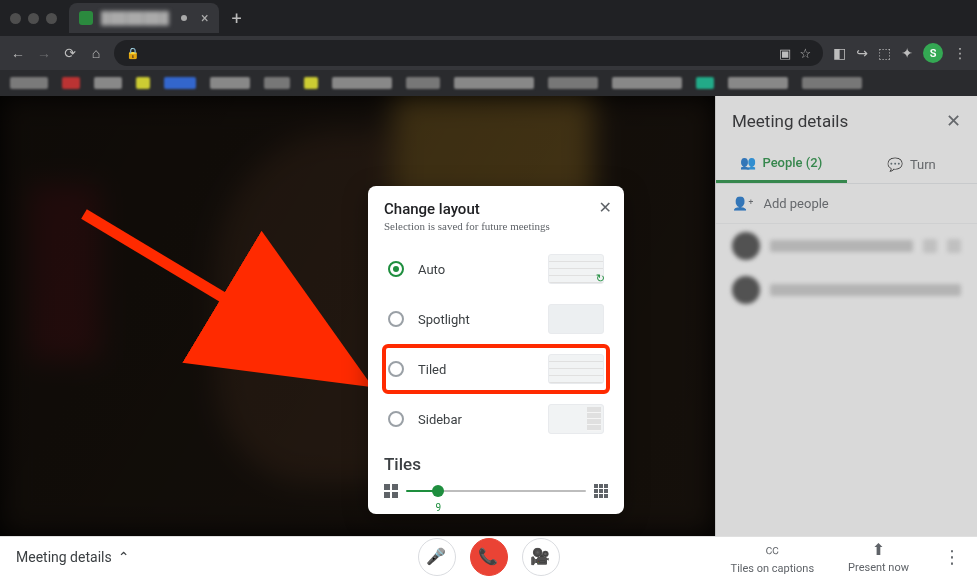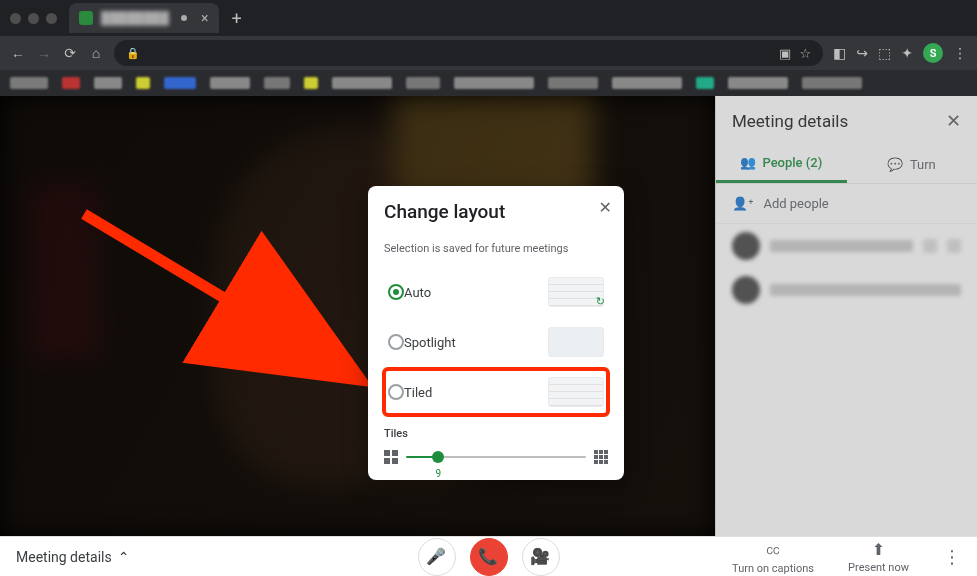--- a/index.html
+++ b/index.html
@@ -56,35 +56,35 @@
   .ctr{ position:absolute; left:50%; transform:translateX(-50%); display:flex; gap:14px;}
   .cbtn{ width:38px;height:38px;border-radius:50%;border:1px solid #dadce0; display:flex; align-items:center; justify-content:center; color:#5f6368; font-size:16px; background:#fff;}
   .cbtn.end{ background:#ea4335; border-color:#ea4335; color:#fff;}
   .ract{ display:flex; align-items:center; gap:34px; margin-left:auto; color:#5f6368; font-size:11px;}
   .ract .col{display:flex;flex-direction:column;align-items:center;gap:2px;}
   .ract .ico{font-size:16px;}
   .dots{font-size:18px;color:#5f6368;}
 
   
   .modal{ position:absolute; left:368px; top:90px; width:256px; background:#fff; border-radius:8px; box-shadow:0 6px 24px rgba(0,0,0,.35); padding:14px 16px 16px;}
-  .modal h3{ font-size:19px; color:#202124; font-weight:500;}
-  .modal .sub{ font-size:11px; color:#5f6368; margin-top:19px;}
+  .modal h3{ font-size:15px; color:#202124; font-weight:500;}
+  .modal .sub{ font-size:11px; color:#5f6368; margin-top:2px;font-family:Liberation Serif, serif;}
   .modal .mx{ position:absolute; right:12px; top:12px; color:#5f6368; font-size:16px;}
   .opts{ margin-top:14px; display:flex; flex-direction:column; gap:4px;}
-  .opt{ display:flex; align-items:center; gap:0; padding:8px 4px; font-size:13px; color:#3c4043; border-radius:4px;}
+  .opt{ display:flex; align-items:center; gap:14px; padding:8px 4px; font-size:13px; color:#3c4043; border-radius:4px;}
   .radio{ width:16px;height:16px;border:2px solid #9aa0a6;border-radius:50%;flex-shrink:0;position:relative;}
   .radio.sel{ border-color:#1e8e3e;}
   .radio.sel::after{content:"";position:absolute;inset:3px;border-radius:50%;background:#1e8e3e;}
   .opt .thumb{ margin-left:auto; width:56px; height:30px; background:#f1f3f4; border:1px solid #e8eaed; border-radius:3px; position:relative;}
   .thumb.auto::after{content:"↻";position:absolute;right:-2px;bottom:-2px;color:#1e8e3e;font-size:11px;}
   .thumb.grid{background:repeating-linear-gradient(#f1f3f4,#f1f3f4 6px,#e0e0e0 6px,#e0e0e0 7px),repeating-linear-gradient(90deg,#f1f3f4,#f1f3f4 8px,#e0e0e0 8px,#e0e0e0 9px);}
   .thumb.spot{background:#eceff1;}
   .thumb.side::after{content:"";position:absolute;right:2px;top:2px;bottom:2px;width:14px;background:repeating-linear-gradient(#e0e0e0,#e0e0e0 5px,#f5f5f5 5px,#f5f5f5 6px);}
   .hl{ outline:4px solid #ff2a00; outline-offset:-2px; border-radius:4px;}
-  .tiles-h{ margin-top:12px; font-size:11px; color:#3c4043; font-weight:500;}
+  .tiles-h{ margin-top:12px; font-size:17px; color:#3c4043; font-weight:500;}
   .tiles-s{ font-size:11px; color:#5f6368;}
   .slider-row{ display:flex; align-items:center; gap:8px; margin-top:10px;}
   .grid-ico{ width:14px;height:14px; display:grid; grid-template-columns:1fr 1fr; grid-template-rows:1fr 1fr; gap:2px;}
   .grid-ico span{background:#5f6368;}
   .grid-ico.lg{grid-template-columns:1fr 1fr 1fr;grid-template-rows:1fr 1fr 1fr;gap:1px;}
   .track{ flex:1; height:2px; background:linear-gradient(90deg,#1e8e3e 18%, #bdbdbd 18%); position:relative; border-radius:2px;}
   .knob{ position:absolute; left:18%; top:50%; width:12px;height:12px;border-radius:50%;background:#1e8e3e; transform:translate(-50%,-50%);}
   .knob-v{ position:absolute; left:18%; top:12px; transform:translateX(-50%); font-size:10px; color:#1e8e3e;}
 
   
@@ -177,20 +177,25 @@
         <label class="opt">
           <span class="radio"></span>
           <span>Spotlight</span>
           <span class="thumb spot"></span>
         </label>
         <label class="opt hl">
           <span class="radio"></span>
           <span>Tiled</span>
           <span class="thumb grid"></span>
         </label>
+        <label class="opt">
+          <span class="radio"></span>
+          <span>Sidebar</span>
+          <span class="thumb side"></span>
+        </label>
       </div>
       <div class="tiles-h">Tiles</div>
       <div class="slider-row">
         <div class="grid-ico">
             <span></span>
             <span></span>
             <span></span>
             <span></span>
           </div>
         <div class="track">
@@ -253,21 +258,21 @@
     <span>⌃</span>
   </div>
   <div class="ctr">
     <div class="cbtn">🎤</div>
     <div class="cbtn end">📞</div>
     <div class="cbtn">🎥</div>
   </div>
   <div class="ract">
     <div class="col">
       <span class="ico">㏄</span>
-      <span>Turn on captions</span>
+      <span>Tiles on captions</span>
     </div>
     <div class="col">
       <span class="ico">⬆</span>
       <span>Present now</span>
     </div>
     <span class="dots">⋮</span>
   </div>
 </div>
 
 </body></html>

